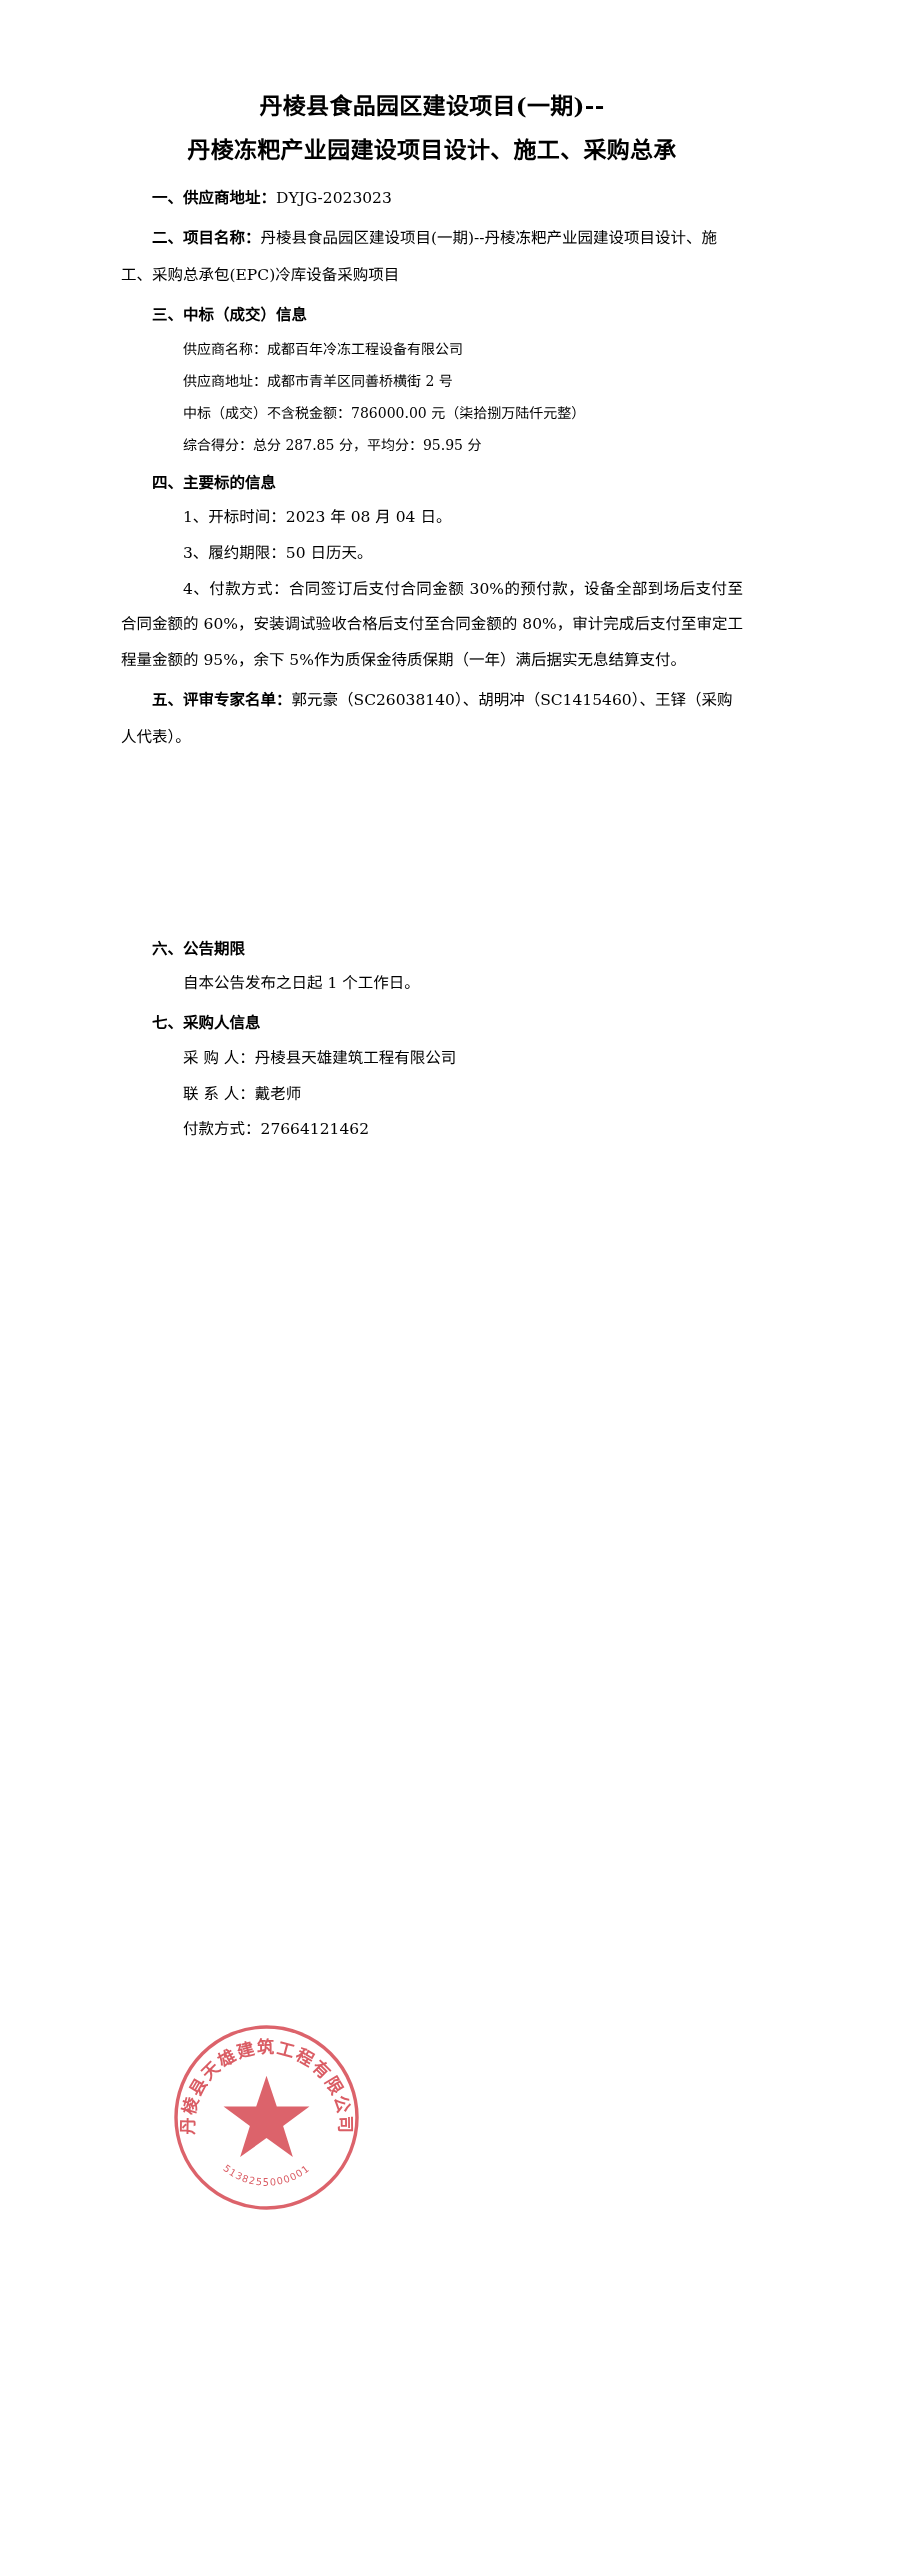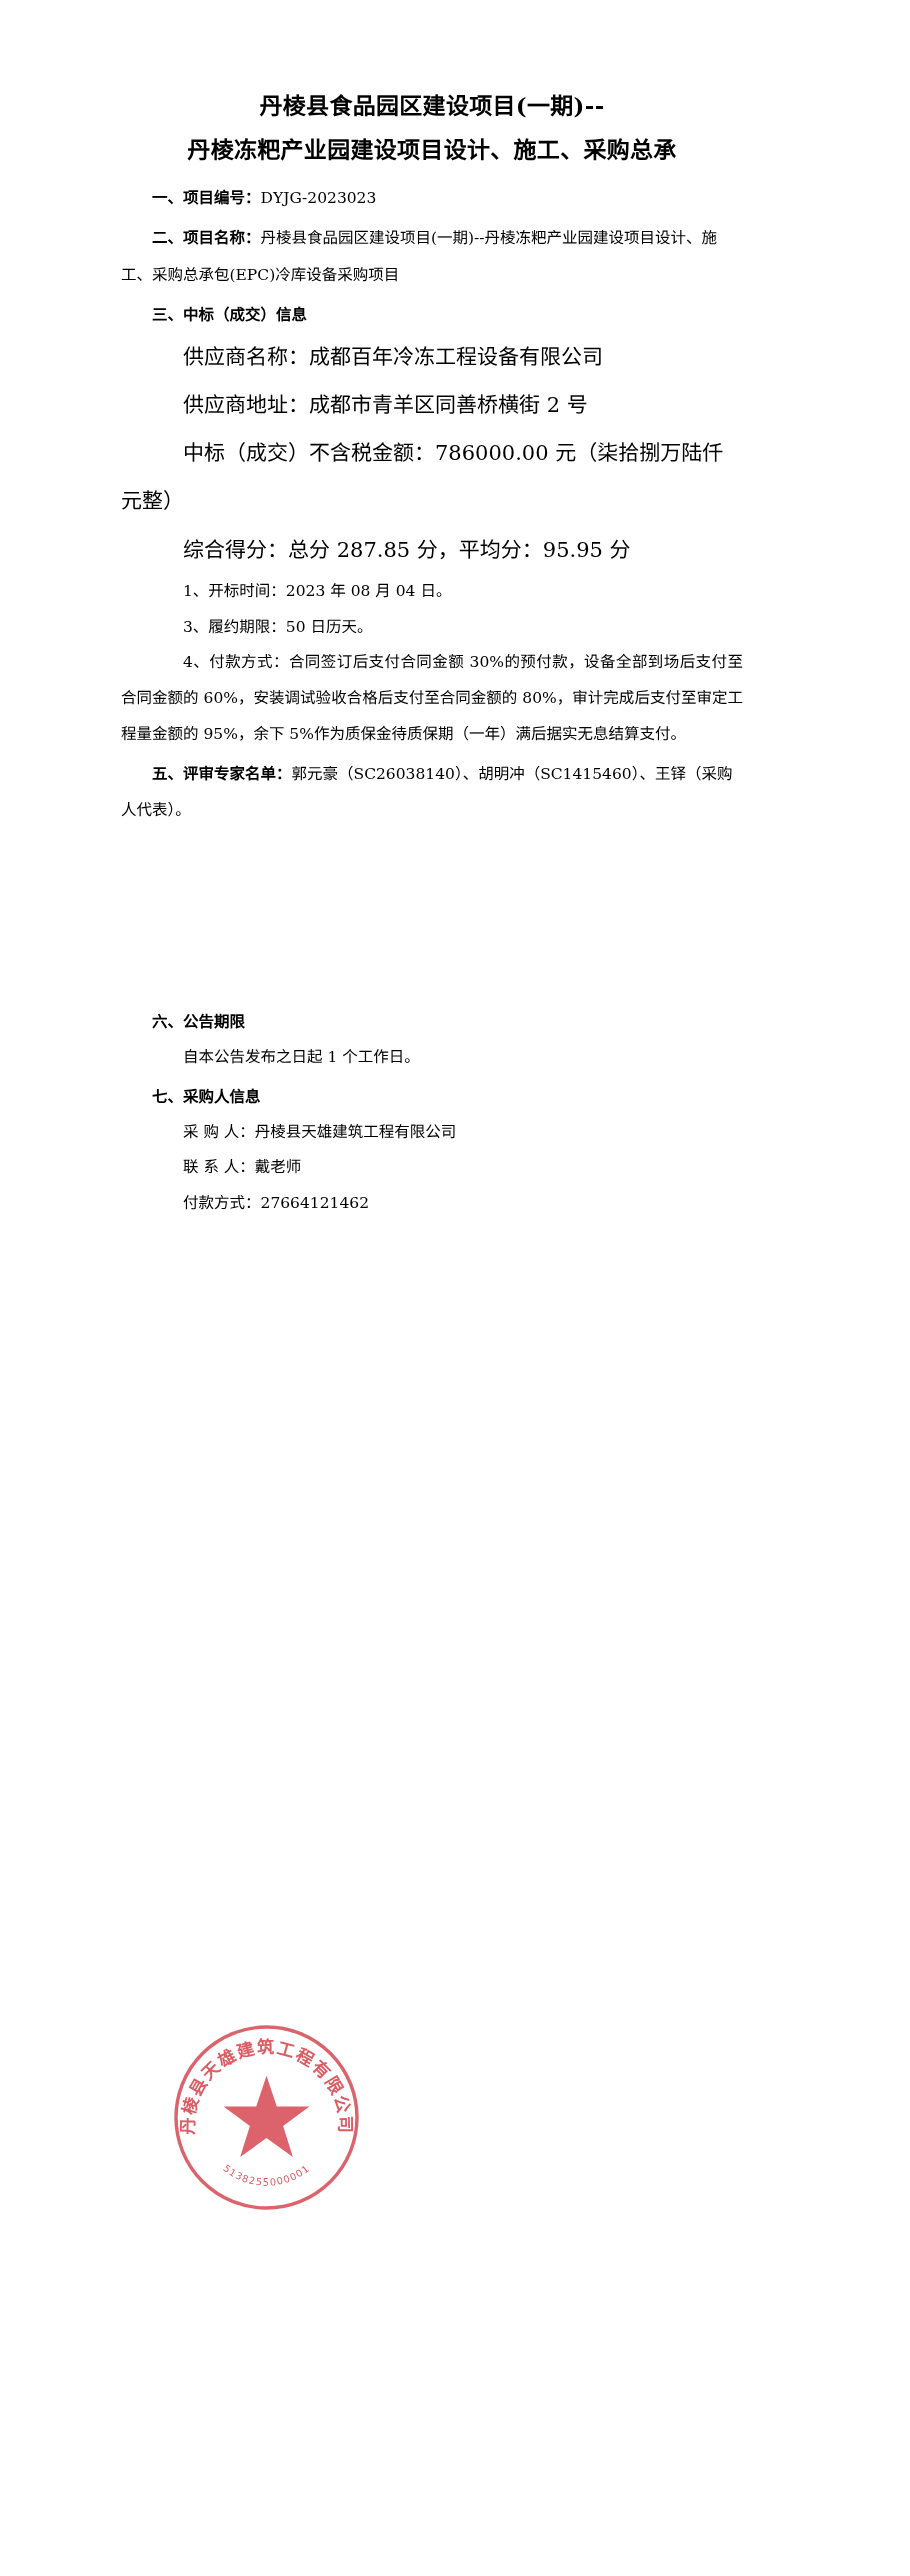--- a/index.html
+++ b/index.html
@@ -72,37 +72,37 @@
     top: 2023px;
     width: 189px;
     height: 189px;
     pointer-events: none;
     z-index: 5;
   }
   .seal svg {
     display: block;
   }
   .kv-line {
-    font-size: 21px;
+    font-size: 14px;
     line-height: 2.3;
     text-indent: 62px;
   }
 </style>
 </head>
 <body>
 
 <div class="page">
 
   <div class="doc-title">
     <span class="t-line l1">丹棱县食品园区建设项目(一期)--</span>
     <span class="t-line">丹棱冻粑产业园建设项目设计、施工、采购总承</span>
   </div>
 
   <div class="sec-head">
-    <span class="label-b">一、项目编号：</span><span class="inline-val">DYJG-2023023</span>
+    <span class="label-b">一、供应商地址：</span><span class="inline-val">DYJG-2023023</span>
   </div>
 
   <div class="sec-head">
     <span class="label-b">二、项目名称：</span><span class="inline-val">丹棱县食品园区建设项目(一期)--丹棱冻粑产业园建设项目设计、施工、采购总承包(EPC)冷库设备采购项目</span>
   </div>
 
   <div class="sec-head">
     <span class="label-b">三、中标（成交）信息</span>
   </div>
   <div class="kv-line">
@@ -111,20 +111,23 @@
   <div class="kv-line">
     <span>供应商地址：</span><span>成都市青羊区同善桥横街 2 号</span>
   </div>
   <div class="kv-line">
     <span>中标（成交）不含税金额：</span><span>786000.00 元（柒拾捌万陆仟元整）</span>
   </div>
   <div class="kv-line">
     <span>综合得分：</span><span>总分 287.85 分，平均分：95.95 分</span>
   </div>
 
+  <div class="sec-head">
+    <span class="label-b">四、主要标的信息</span>
+  </div>
   <div class="para indent2">1、开标时间：2023 年 08 月 04 日。</div>
   <div class="para indent2">3、履约期限：50 日历天。</div>
   <div class="para indent2">4、付款方式：合同签订后支付合同金额 30%的预付款，设备全部到场后支付至合同金额的 60%，安装调试验收合格后支付至合同金额的 80%，审计完成后支付至审定工程量金额的 95%，余下 5%作为质保金待质保期（一年）满后据实无息结算支付。</div>
 
   <div class="sec-head">
     <span class="label-b">五、评审专家名单：</span><span class="inline-val">郭元豪（SC26038140）、胡明冲（SC1415460）、王铎（采购人代表）。</span>
   </div>
 
   <div class="spacer-big"></div>
 

